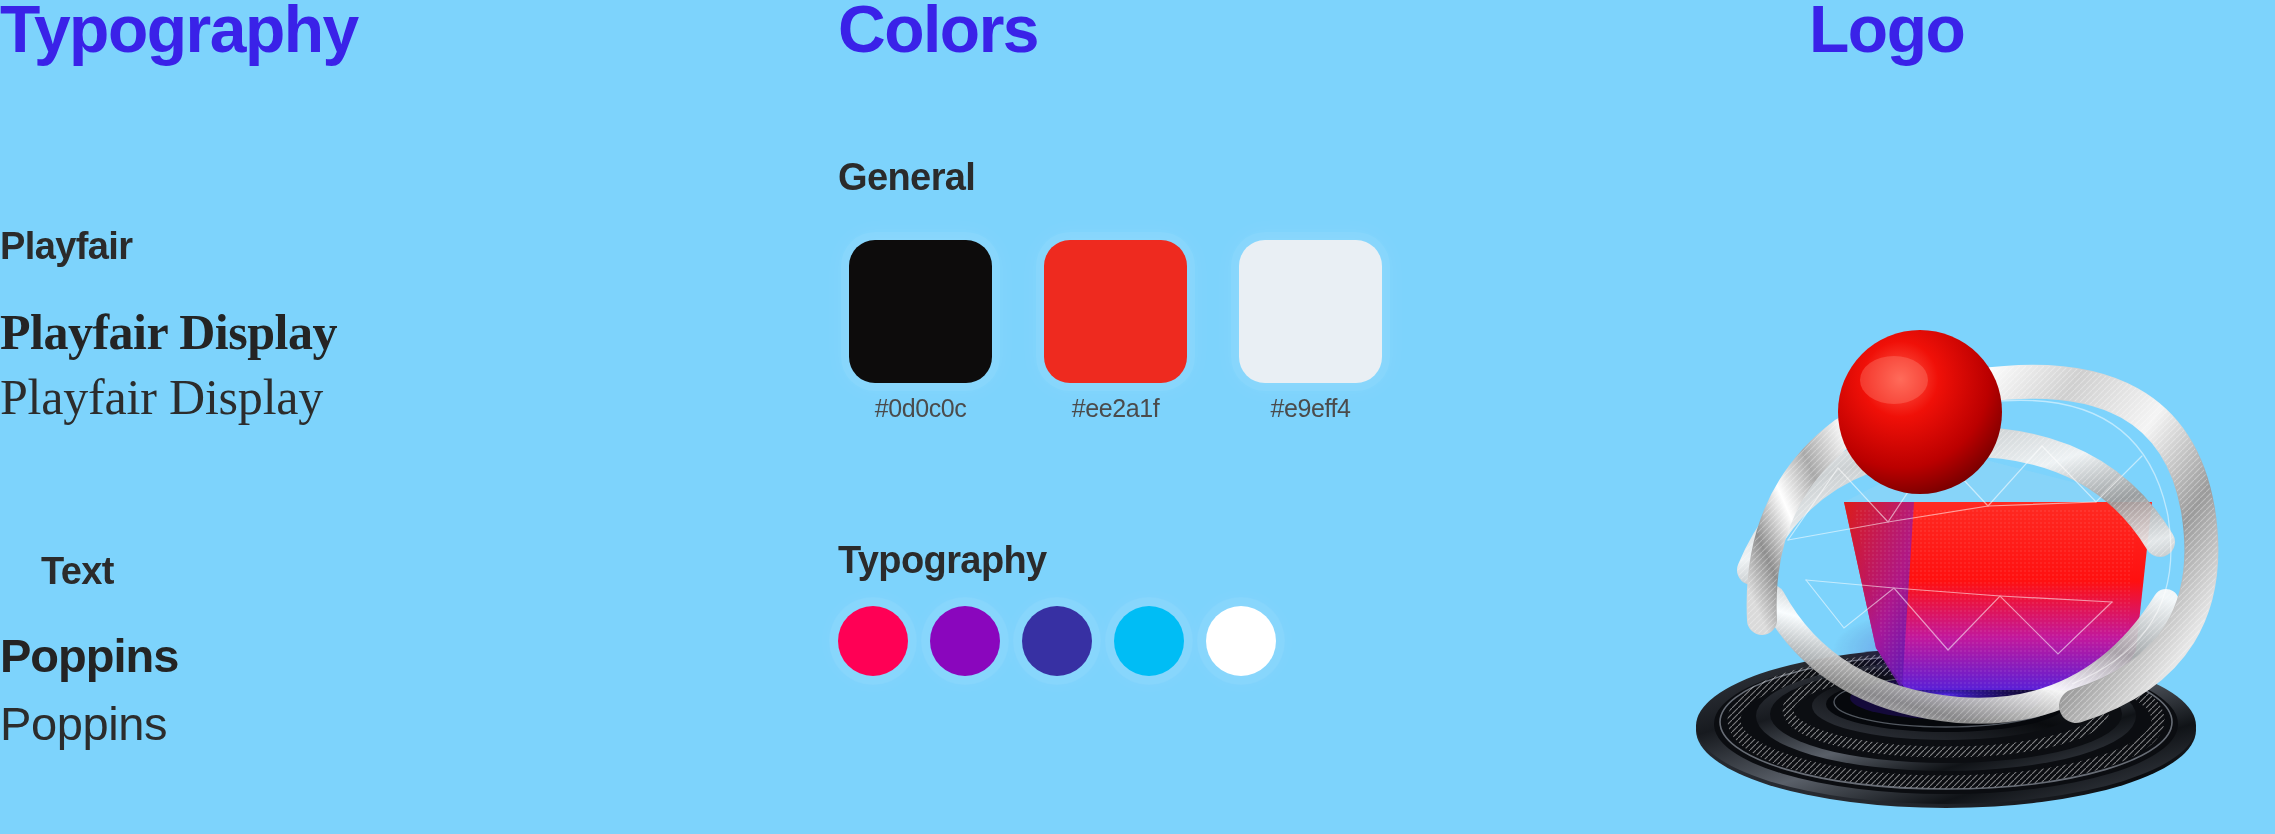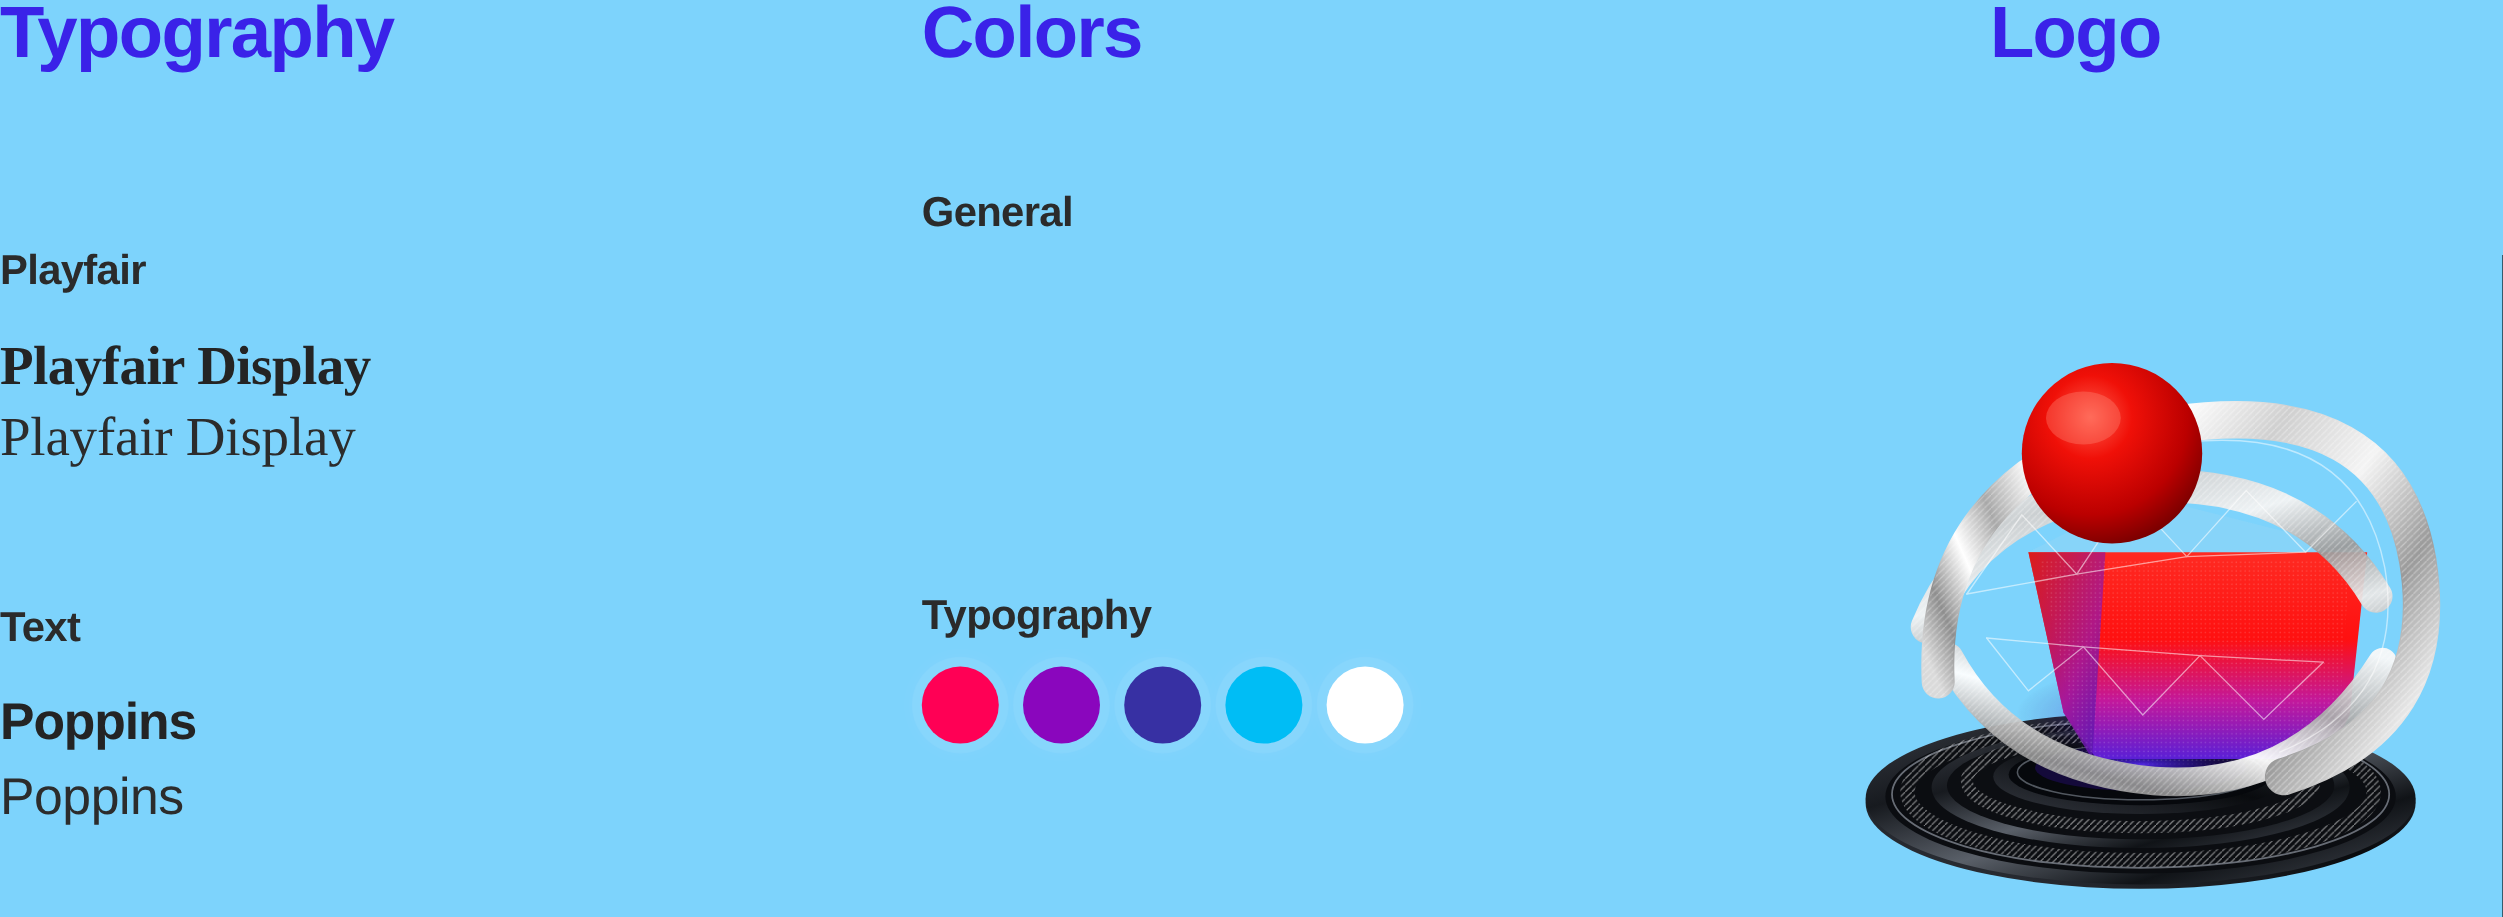--- a/index.html
+++ b/index.html
@@ -34,21 +34,21 @@
     position:absolute;
     font-family:"Liberation Sans", sans-serif;
     font-weight:700;
     font-size:38px;
     line-height:1;
     letter-spacing:-0.6px;
     color:#2b2b2b;
     white-space:nowrap;
   }
   #label-headlines { left:0px; top:227px; }
-  #label-text      { left:0px; top:552px; }
+  #label-text      { left:0px; top:552px;padding-left:41px; }
 
   .spec-bold-serif {
     position:absolute;
     left:0px; top:307px;
     font-family:"Liberation Serif", serif;
     font-weight:700;
     font-size:50px;
     line-height:1;
     letter-spacing:-0.5px;
     color:#242424;
@@ -84,21 +84,21 @@
     font-size:47px;
     line-height:1;
     letter-spacing:-0.4px;
     color:#2c2c2c;
     white-space:nowrap;
   }
 
   
   .colors-col { position:absolute; left:838px; top:0px; width:700px; height:834px;text-align:right; }
 
-  #label-general    { position:absolute; left:0px; top:174px; }
+  #label-general    { position:absolute; left:0px; top:158px; }
   #label-additional { position:absolute; left:0px; top:541px; }
 
   .swatch-row {
     position:absolute;
     left:-5px; top:240px;
     display:flex;
     gap:20px;
     align-items:flex-start;
   }
   .swatch-cell {
@@ -163,20 +163,34 @@
     <div class="spec-bold-sans">Poppins</div>
 
     <div class="spec-reg-sans">Poppins</div>
   </div>
 
   <div class="colors-col">
     <div class="sec-title" id="title-colors" style="left: 0px; color: rgb(58, 34, 232);">Colors</div>
 
     <div class="group-label" id="label-general">General</div>
 
+    <div class="swatch-row">
+      <div class="swatch-cell">
+        <div class="swatch-chip" style="background: rgb(13, 12, 12);"></div>
+        <div class="swatch-hex">#0d0c0c</div>
+      </div>
+      <div class="swatch-cell">
+        <div class="swatch-chip" style="background: rgb(238, 42, 31);"></div>
+        <div class="swatch-hex">#ee2a1f</div>
+      </div>
+      <div class="swatch-cell">
+        <div class="swatch-chip" style="background: rgb(233, 239, 244);"></div>
+        <div class="swatch-hex">#e9eff4</div>
+      </div>
+    </div>
 
     <div class="group-label" id="label-additional">Typography</div>
 
     <div class="dot-row">
       <div class="dot-chip" style="background: rgb(255, 0, 85);"></div>
       <div class="dot-chip" style="background: rgb(138, 6, 189);"></div>
       <div class="dot-chip" style="background: rgb(55, 48, 163);"></div>
       <div class="dot-chip" style="background: rgb(0, 189, 245);"></div>
       <div class="dot-chip" style="background: rgb(255, 255, 255);"></div>
     </div>

